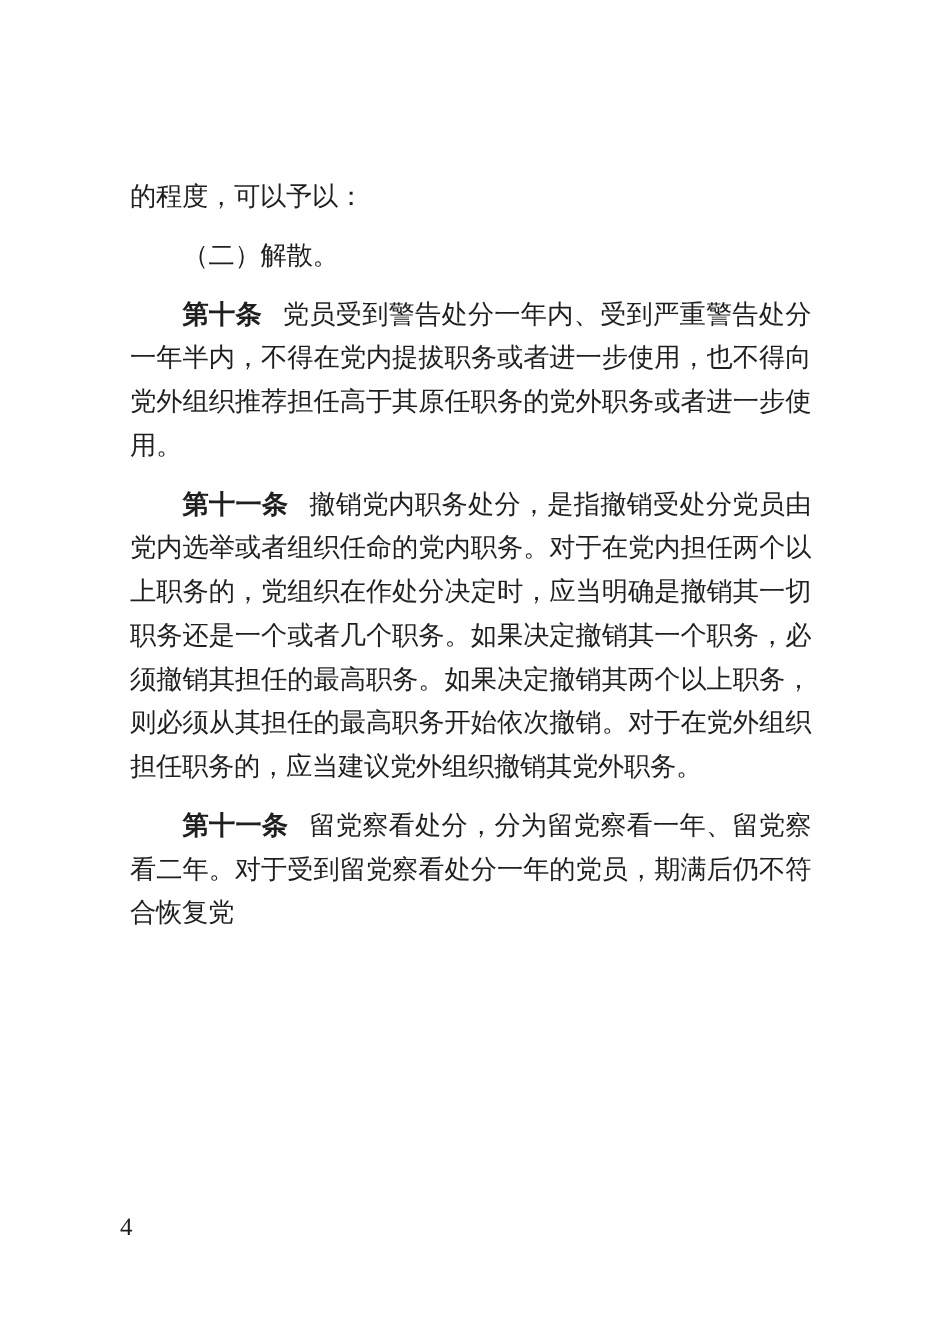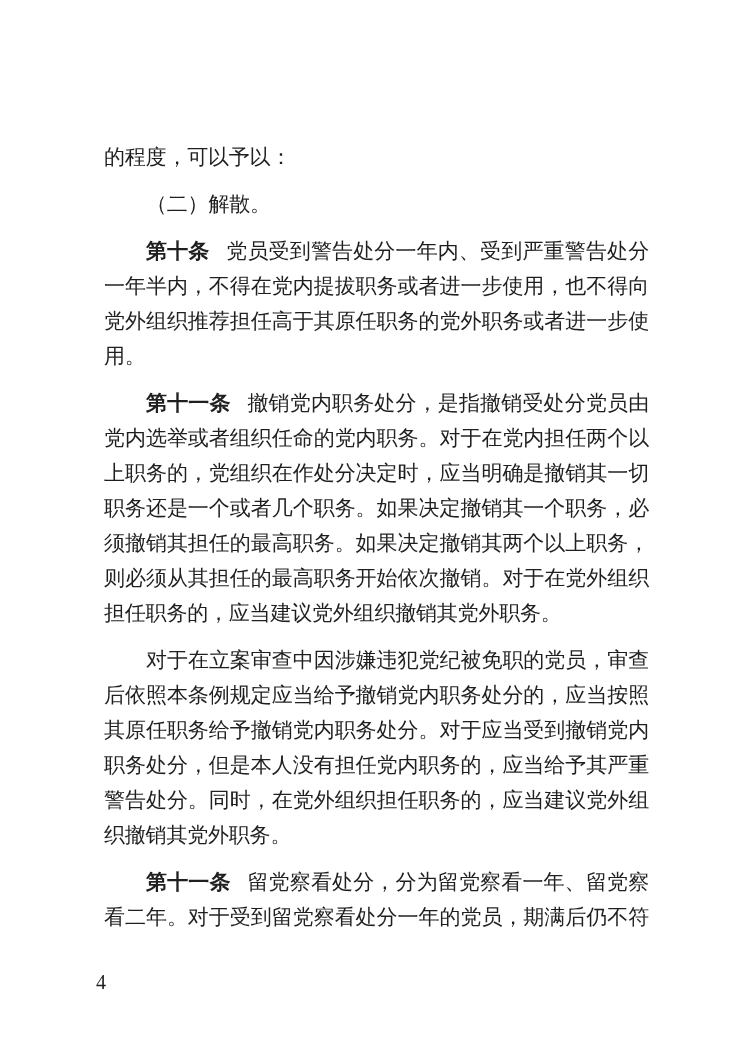--- a/index.html
+++ b/index.html
@@ -56,17 +56,16 @@
 </style>
 </head>
 <body>
 
 <div class="page">
   <div class="doc-body" id="doc-body">
       <p class="para continuation">的程度，可以予以：</p>
       <p class="para">（二）解散。</p>
       <p class="para"><span class="article-no">第十条</span>党员受到警告处分一年内、受到严重警告处分一年半内，不得在党内提拔职务或者进一步使用，也不得向党外组织推荐担任高于其原任职务的党外职务或者进一步使用。</p>
       <p class="para"><span class="article-no">第十一条</span>撤销党内职务处分，是指撤销受处分党员由党内选举或者组织任命的党内职务。对于在党内担任两个以上职务的，党组织在作处分决定时，应当明确是撤销其一切职务还是一个或者几个职务。如果决定撤销其一个职务，必须撤销其担任的最高职务。如果决定撤销其两个以上职务，则必须从其担任的最高职务开始依次撤销。对于在党外组织担任职务的，应当建议党外组织撤销其党外职务。</p>
-      <p class="para">对于在立案审查中因涉嫌违犯党纪被免职的党员，审查后依照本条例规定应当给予撤销党内职务处分的，应当按照其原任职务给予撤销党内职务处分。对于应当受到撤销党内职务处分，但是本人没有担任党内职务的，应当给予其严重警告处分。同时，在党外组织担任职务的，应当建议党外组织撤销其党外职务。</p>
       <p class="para"><span class="article-no">第十一条</span>留党察看处分，分为留党察看一年、留党察看二年。对于受到留党察看处分一年的党员，期满后仍不符合恢复党</p>
     </div>
   <div class="page-number">4</div>
 </div>
 
 </body></html>

